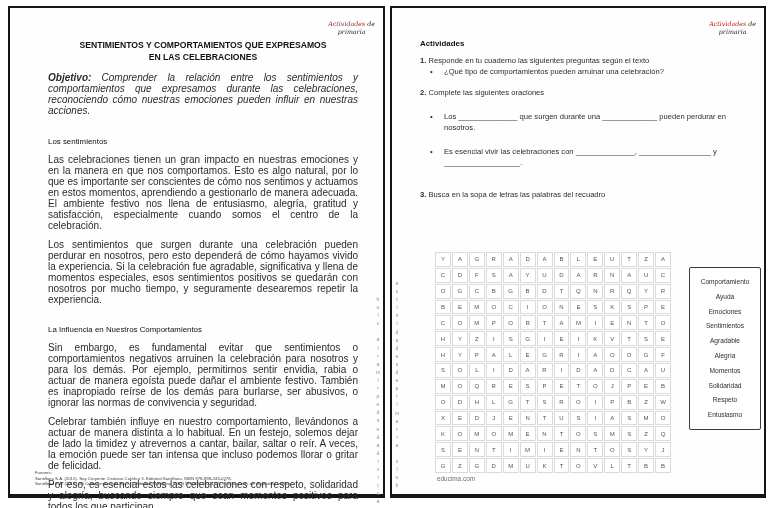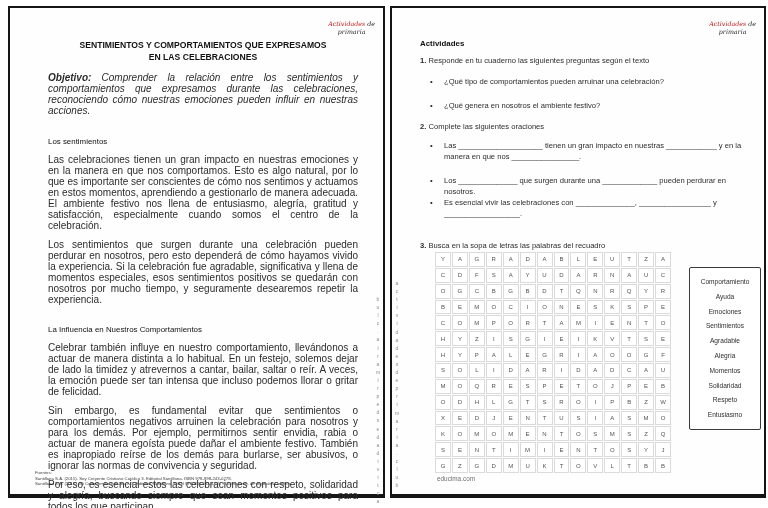--- a/index.html
+++ b/index.html
@@ -40,26 +40,26 @@
 
   
   .rp-content { position:absolute; left:28px; right:18px; top:0; }
   .act-heading { margin-top:31px; font-weight:bold; font-size:7.9px; color:#111; }
   .act-item { font-size:7.6px; line-height:11px; }
   .act-item b { font-weight:bold; }
   .it1 { margin-top:7px; }
   .bullet { position:relative; padding-left:24px; padding-right:4px;
             font-size:7.6px; line-height:11px; }
   .bullet::before { content:"\2022"; position:absolute; left:10px; top:0; }
-  .b-q1a { margin-top:10px; }
+  .b-q1a { }
   .b-q1b { margin-top:13px; }
   .it2 { margin-top:10px; }
   .b-q2a { margin-top:8px;  }
   .b-q2b { margin-top:13px; }
-  .b-q2c { }
+  .b-q2c { margin-top:13px; }
   .it3 { margin-top:21px; }
 
   
   .ws-grid { position:absolute; left:43px; top:244px; width:236px; height:221px;
              display:grid; grid-template-columns:repeat(14,1fr); grid-auto-rows:1fr; gap:1px; }
   .ws-cell { border:1px solid #dadada; background:#fff; display:flex;
              align-items:center; justify-content:center;
              font-size:6px; color:#555; }
   .ws-credit { position:absolute; left:45px; top:467px; font-size:6.4px; color:#6f6f6f; }
 
@@ -87,22 +87,22 @@
       <p class="objective">
         <b>Objetivo:</b>
         <span>Comprender la relación entre los sentimientos y comportamientos que expresamos durante las celebraciones, reconociendo cómo nuestras emociones pueden influir en nuestras acciones.</span>
       </p>
 
       <div class="sec-heading">Los sentimientos</div>
       <p class="para">Las celebraciones tienen un gran impacto en nuestras emociones y en la manera en que nos comportamos. Esto es algo natural, por lo que es importante ser conscientes de cómo nos sentimos y actuamos en estos momentos, aprendiendo a gestionarlo de manera adecuada. El ambiente festivo nos llena de entusiasmo, alegría, gratitud y satisfacción, especialmente cuando somos el centro de la celebración.</p>
       <p class="para">Los sentimientos que surgen durante una celebración pueden perdurar en nosotros, pero esto dependerá de cómo hayamos vivido la experiencia. Si la celebración fue agradable, significativa y llena de momentos especiales, esos sentimientos positivos se quedarán con nosotros por mucho tiempo, y seguramente desearemos repetir la experiencia.</p>
 
       <div class="sec-heading gap-big">La Influencia en Nuestros Comportamientos</div>
+      <p class="para">Sin embargo, es fundamental evitar que sentimientos o comportamientos negativos arruinen la celebración para nosotros y para los demás. Por ejemplo, permitirnos sentir envidia, rabia o actuar de manera egoísta puede dañar el ambiente festivo. También es inapropiado reírse de los demás para burlarse, ser abusivos, o ignorar las normas de convivencia y seguridad.</p>
       <p class="para">Celebrar también influye en nuestro comportamiento, llevándonos a actuar de manera distinta a lo habitual. En un festejo, solemos dejar de lado la timidez y atrevernos a cantar, bailar, saltar o reír. A veces, la emoción puede ser tan intensa que incluso podemos llorar o gritar de felicidad.</p>
-      <p class="para">Sin embargo, es fundamental evitar que sentimientos o comportamientos negativos arruinen la celebración para nosotros y para los demás. Por ejemplo, permitirnos sentir envidia, rabia o actuar de manera egoísta puede dañar el ambiente festivo. También es inapropiado reírse de los demás para burlarse, ser abusivos, o ignorar las normas de convivencia y seguridad.</p>
       <p class="para">Por eso, es esencial estos las celebraciones con respeto, solidaridad y alegría, buscando siempre que sean momentos positivos para todos los que participan.</p>
     </div>
 
     <div class="sources">
       <div>Fuentes:</div>
       <div>Santillana S.A. (2015). Soy Creyente Cristiano Católico 3. Editorial Santillana. ISBN 978-998-243-0278.</div>
       <div>Santillana S.A. (2015). Mi Compromiso con Jesús 3. Editorial Santillana. ISBN 978-958-243-4255. / Colecciones de originales Católica</div>
     </div>
 
     <div class="watermark wm-left">bulc.airamirpedsedadivitca</div>
@@ -116,27 +116,25 @@
     </div>
 
     <div class="rp-content">
       <div class="act-heading">Actividades</div>
 
       <div class="act-item it1">
         <b>1.</b>
         <span>Responde en tu cuaderno las siguientes preguntas según el texto</span>
       </div>
       <div class="bullet b-q1a">¿Qué tipo de comportamientos pueden arruinar una celebración?</div>
-      <div class="bullet b-q1b">¿Qué genera en nosotros el ambiente festivo?</div>
 
       <div class="act-item it2">
         <b>2.</b>
         <span>Complete las siguientes oraciones</span>
       </div>
-      <div class="bullet b-q2a">Las ____________________ tienen un gran impacto en nuestras ____________ y en la manera en que nos ________________.</div>
       <div class="bullet b-q2b">Los ______________ que surgen durante una _____________ pueden perdurar en nosotros.</div>
       <div class="bullet b-q2c">Es esencial vivir las celebraciones con ______________, _________________ y __________________.</div>
 
       <div class="act-item it3">
         <b>3.</b>
         <span>Busca en la sopa de letras las palabras del recuadro</span>
       </div>
     </div>
 
     <div class="ws-grid">

